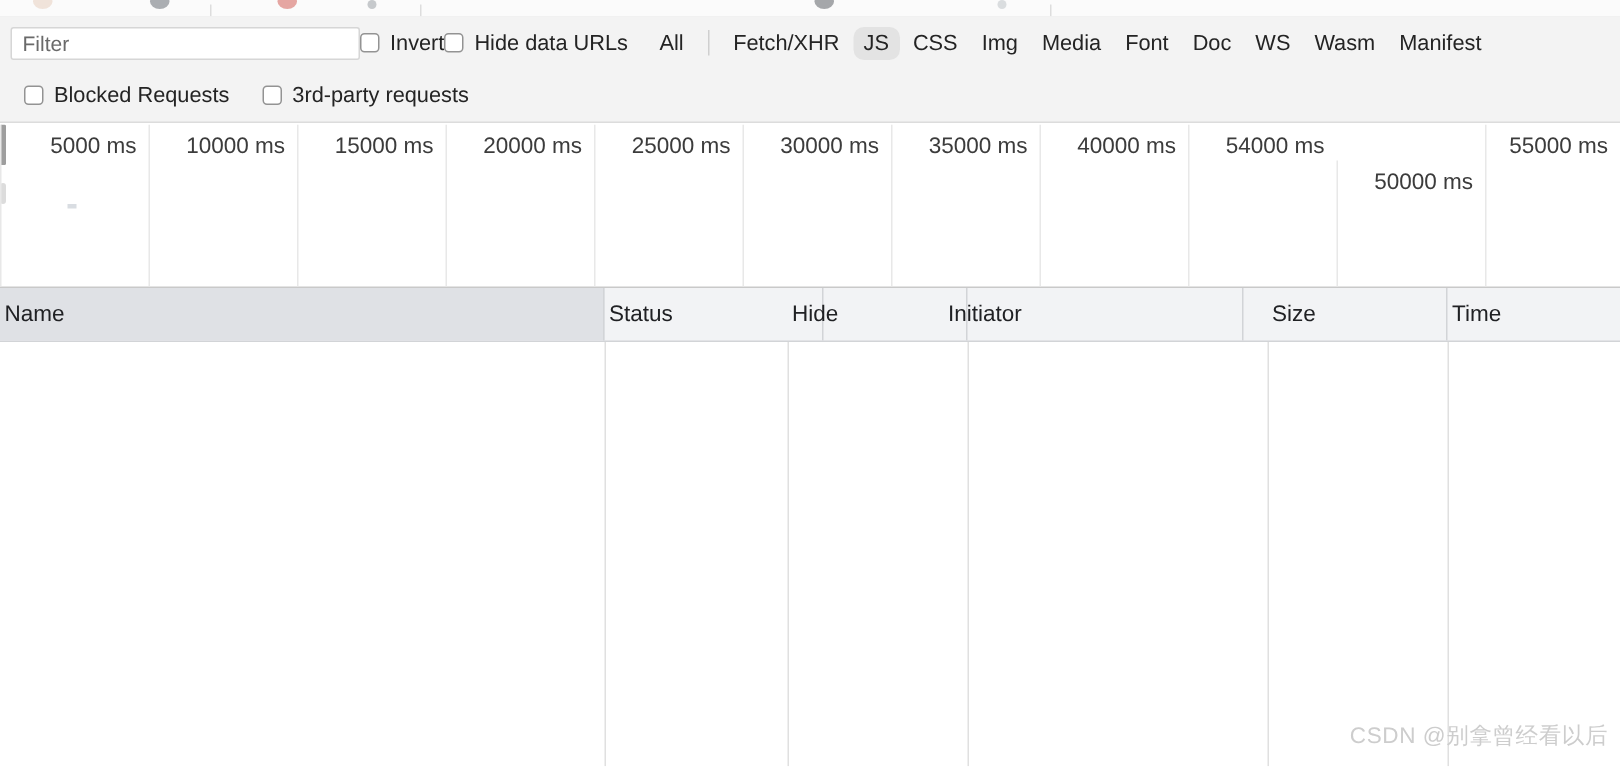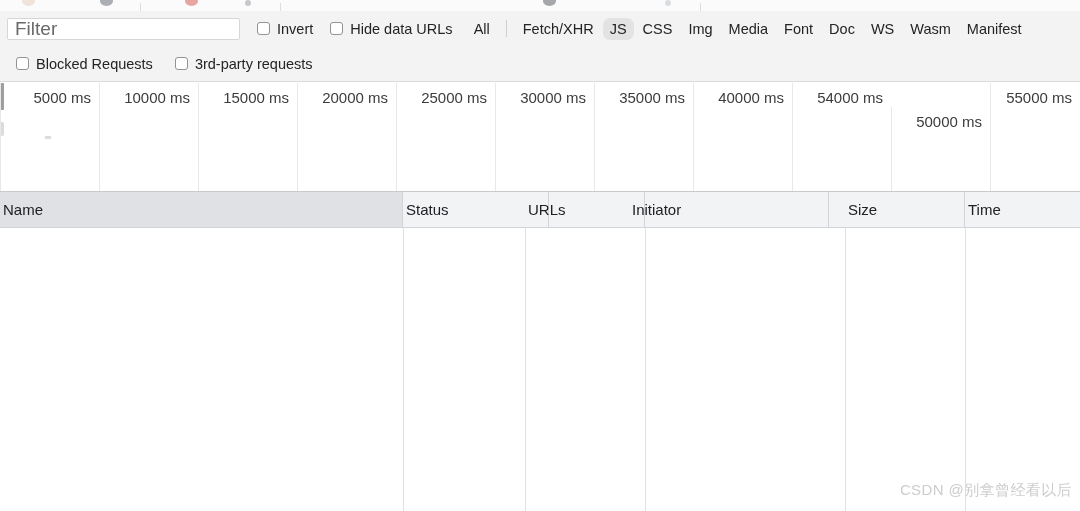--- a/index.html
+++ b/index.html
@@ -61,29 +61,28 @@
   .filter-input {
     width: 233px;
     height: 22px;
     background: #ffffff;
     border: 1px solid #d6d6d6;
     border-radius: 2px;
     box-sizing: border-box;
     display: flex;
     align-items: center;
     padding-left: 7px;
-    font-size: 19px;
+    font-size: 14px;
     color: #6a6a6a;
     flex: 0 0 auto;
   }
 
   .cb-group {
     display: flex;
     align-items: center;
-    margin-left: 17px;
     flex: 0 0 auto;
   }
   .checkbox {
     width: 13px;
     height: 13px;
     border: 1px solid #939393;
     border-radius: 3px;
     background: #ffffff;
     box-sizing: border-box;
     flex: 0 0 auto;
@@ -342,21 +341,21 @@
   <div class="table">
 
     <div class="thead">
       <div class="th sorted" style="left:0px;   width:403px;">
           <span>Name</span>
         </div>
       <div class="th" style="left:403px; width:146px;">
           <span>Status</span>
         </div>
       <div class="th" style="left:525px; width:120px;">
-          <span>URLs</span>
+          <span>Hide</span>
         </div>
       <div class="th" style="left:629px; width:200px;">
           <span>Initiator</span>
         </div>
       <div class="th" style="left:845px; width:120px;">
           <span>Size</span>
         </div>
       <div class="th" style="left:965px; width:115px; border-right:none;">
           <span>Time</span>
         </div>

